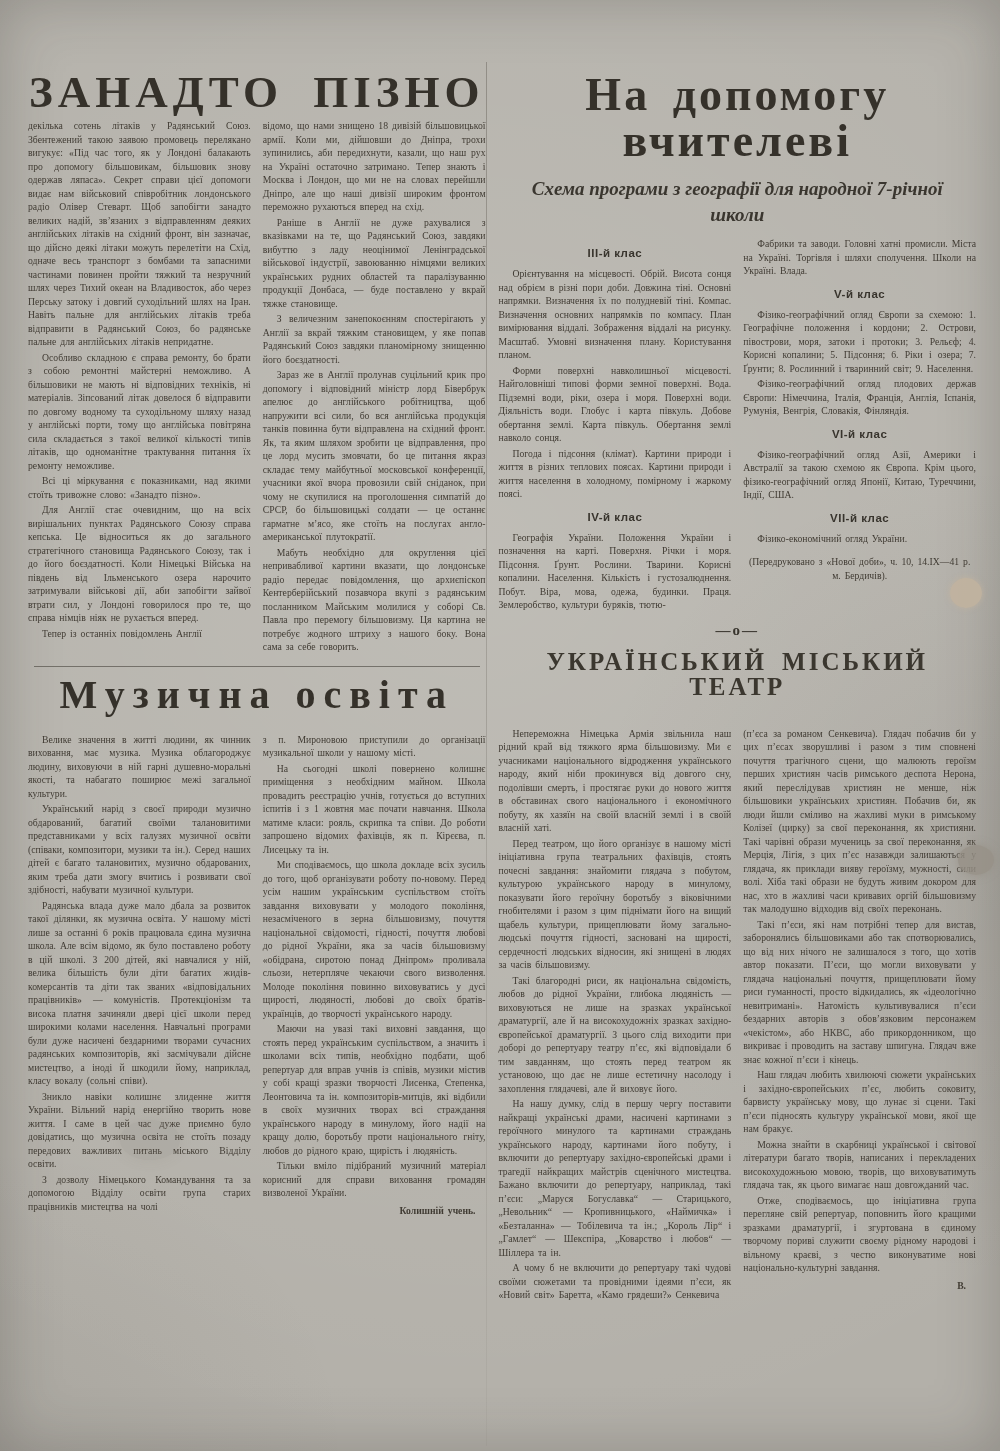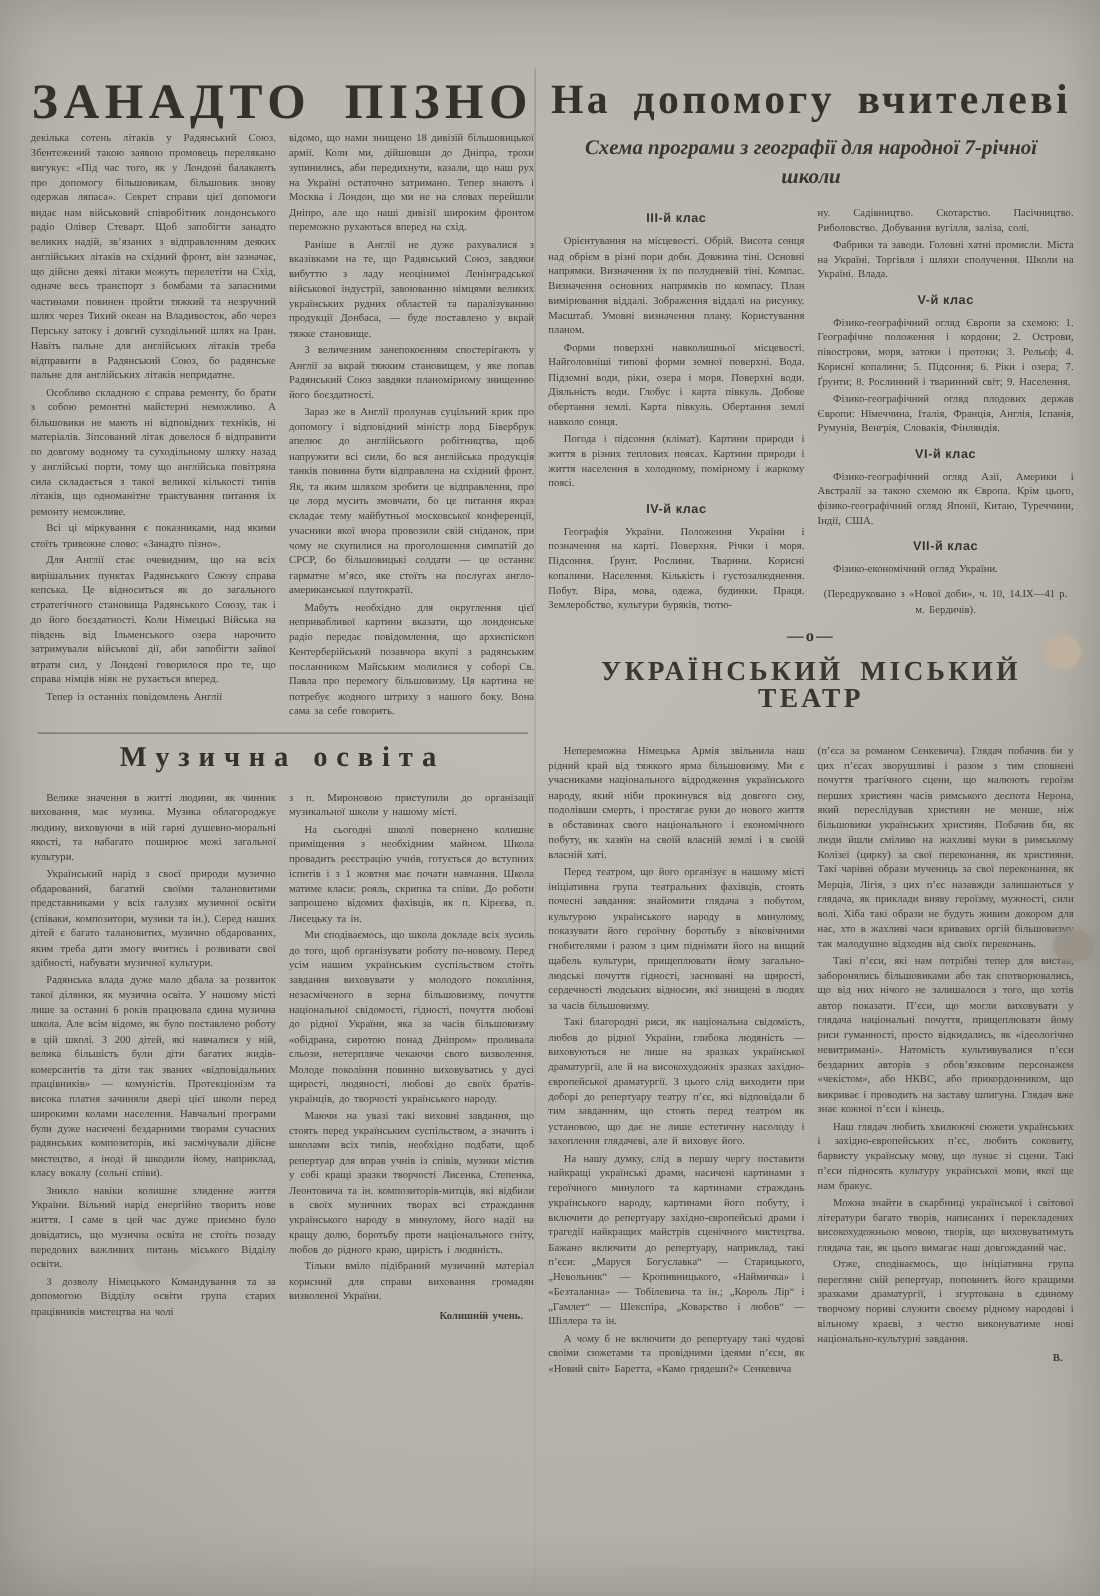--- a/index.html
+++ b/index.html
@@ -70,28 +70,28 @@
     text-align:center;font-style:italic;font-weight:bold;
     font-size:17px;margin:8px 0 12px 0;color:#38342d;
   }
   .sep{
     border:none;border-top:1px solid rgba(58,54,47,0.55);
     margin:10px 6px 4px 6px;
   }
   
   .muz-title{
     margin:8px 0 14px 0;text-align:center;
-    font-size:26px;font-weight:bold;letter-spacing:8px;
+    font-size:40px;font-weight:bold;letter-spacing:8px;
     color:#35312a;line-height:1;
   }
 
   
   .dop-title{
     margin:16px 0 0 0;text-align:center;
-    font-size:38px;font-weight:bold;letter-spacing:3px;word-spacing:8px;
+    font-size:46px;font-weight:bold;letter-spacing:3px;word-spacing:8px;
     color:#35312a;line-height:1;
   }
   .dop-subtitle{
     text-align:center;font-style:italic;font-weight:bold;
     font-size:19px;line-height:1.35;margin:12px 18px 10px 18px;color:#3a362f;
   }
   .o-divider{
     text-align:center;font-size:15px;font-weight:bold;letter-spacing:2px;
     margin:8px 0 2px 0;color:#38342d;
   }
@@ -170,21 +170,20 @@
         <div class="cols">
           <div class="col">
               <h4>ІІІ-й клас</h4>
               <p>Орієнтування на місцевості. Обрій. Висота сонця над обрієм в різні пори доби. Довжина тіні. Основні напрямки. Визначення їх по полудневій тіні. Компас. Визначення основних напрямків по компасу. План вимірювання віддалі. Зображення віддалі на рисунку. Масштаб. Умовні визначення плану. Користування планом.</p>
               <p>Форми поверхні навколишньої місцевості. Найголовніші типові форми земної поверхні. Вода. Підземні води, ріки, озера і моря. Поверхні води. Діяльність води. Глобус і карта півкуль. Добове обертання землі. Карта півкуль. Обертання землі навколо сонця.</p>
               <p>Погода і підсоння (клімат). Картини природи і життя в різних теплових поясах. Картини природи і життя населення в холодному, помірному і жаркому поясі.</p>
               <h4>ІV-й клас</h4>
               <p>Географія України. Положення України і позначення на карті. Поверхня. Річки і моря. Підсоння. Ґрунт. Рослини. Тварини. Корисні копалини. Населення. Кількість і густозалюднення. Побут. Віра, мова, одежа, будинки. Праця. Землеробство, культури буряків, тютю-</p>
             </div>
           <div class="col">
-              <p class="noindent lead">ну. Садівництво. Скотарство. Пасічництво. Риболовство. Добування вугілля, заліза, солі.</p>
               <p>Фабрики та заводи. Головні хатні промисли. Міста на Україні. Торгівля і шляхи сполучення. Школи на Україні. Влада.</p>
               <h4>V-й клас</h4>
               <p>Фізико-географічний огляд Європи за схемою: 1. Географічне положення і кордони; 2. Острови, півострови, моря, затоки і протоки; 3. Рельєф; 4. Корисні копалини; 5. Підсоння; 6. Ріки і озера; 7. Ґрунти; 8. Рослинний і тваринний світ; 9. Населення.</p>
               <p>Фізико-географічний огляд плодових держав Європи: Німеччина, Італія, Франція, Англія, Іспанія, Румунія, Венгрія, Словакія, Фінляндія.</p>
               <h4>VІ-й клас</h4>
               <p>Фізико-географічний огляд Азії, Америки і Австралії за такою схемою як Європа. Крім цього, фізико-географічний огляд Японії, Китаю, Туреччини, Індії, США.</p>
               <h4>VІІ-й клас</h4>
               <p>Фізико-економічний огляд України.</p>
               <p class="centered">(Передруковано з «Нової доби», ч. 10, 14.ІХ—41 р. м. Бердичів).</p>
             </div>

